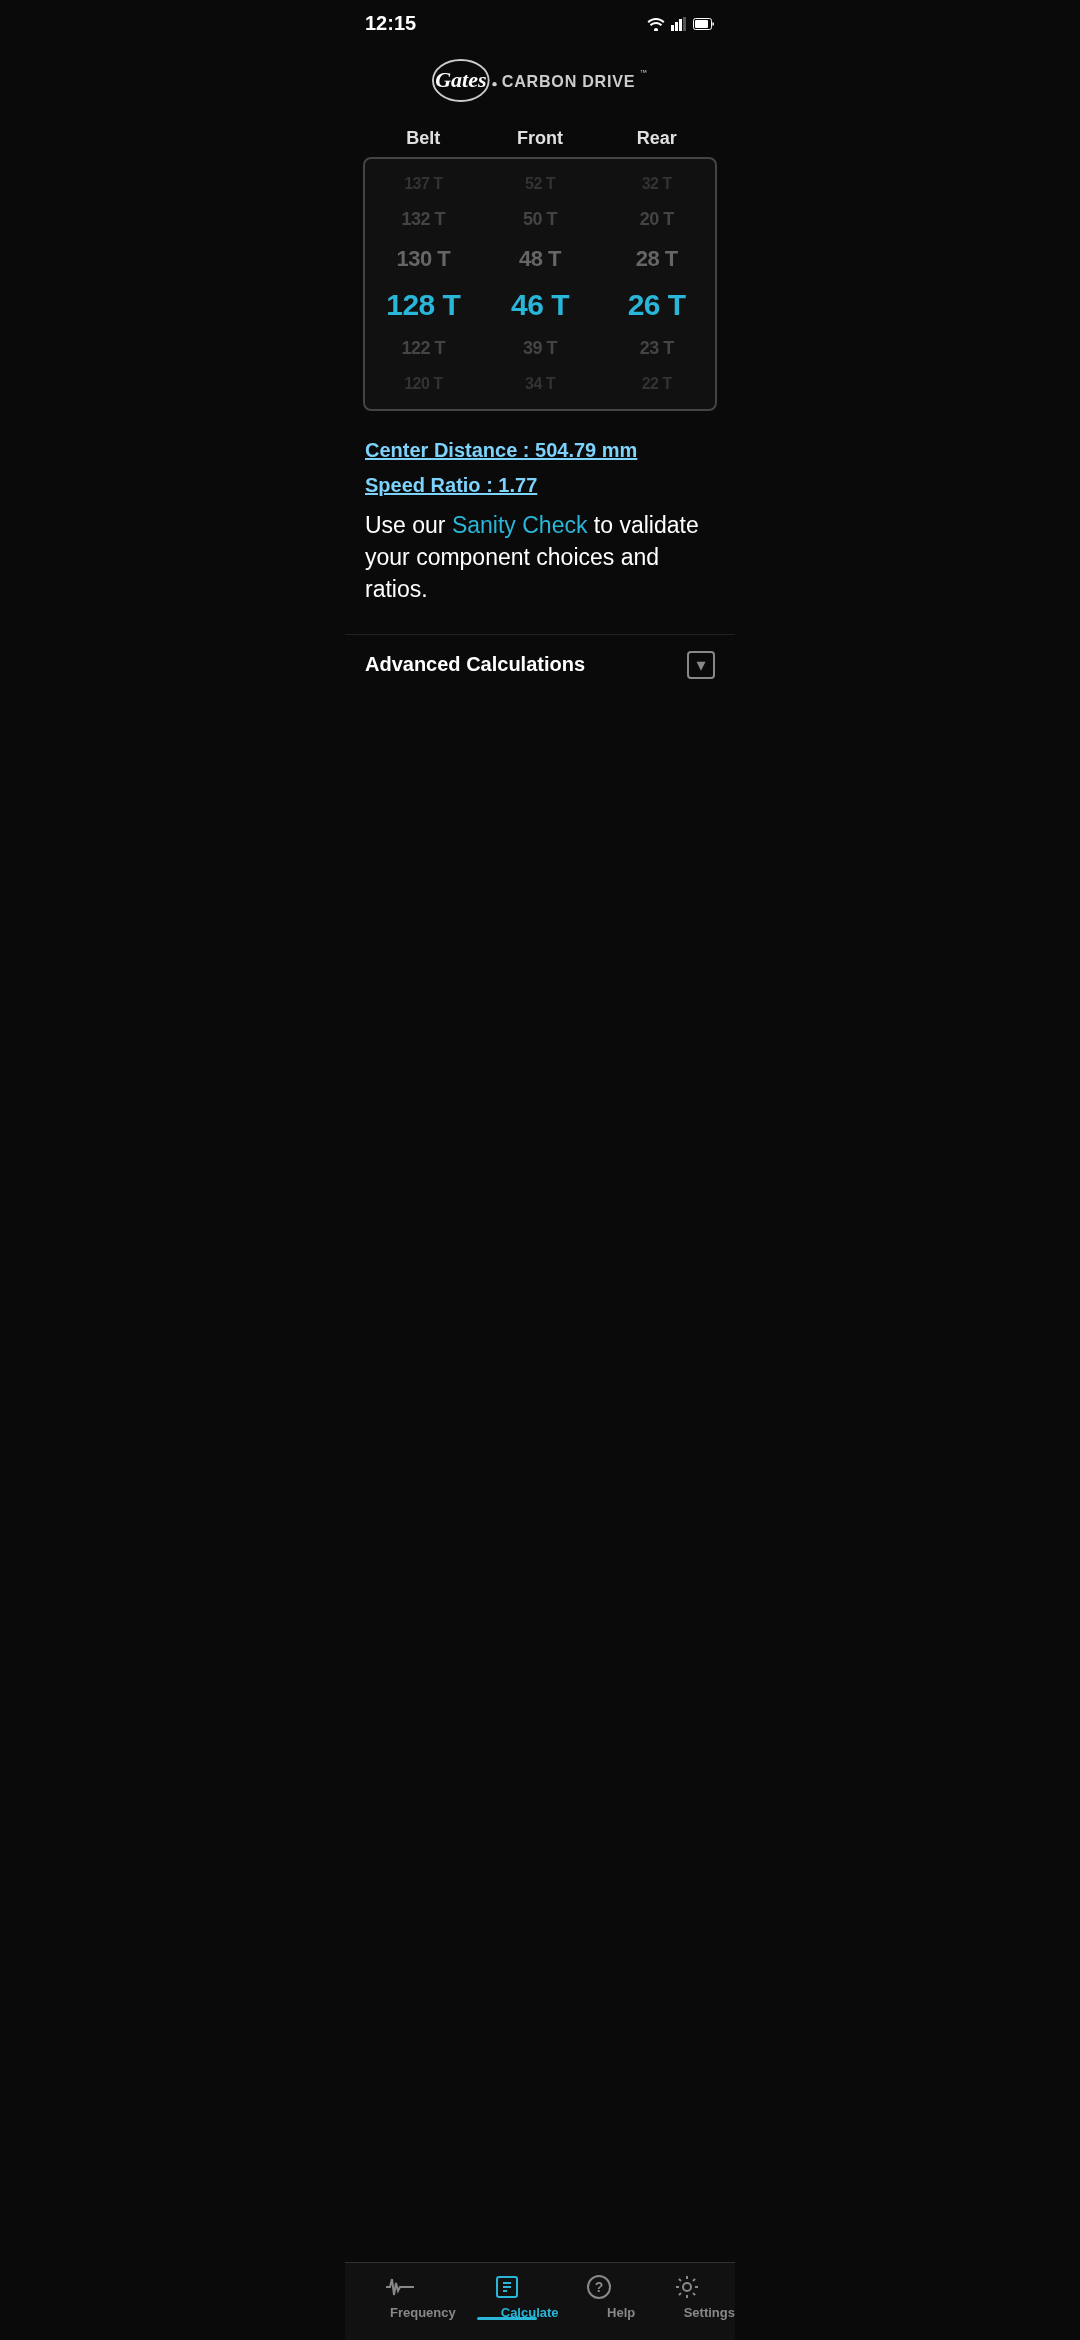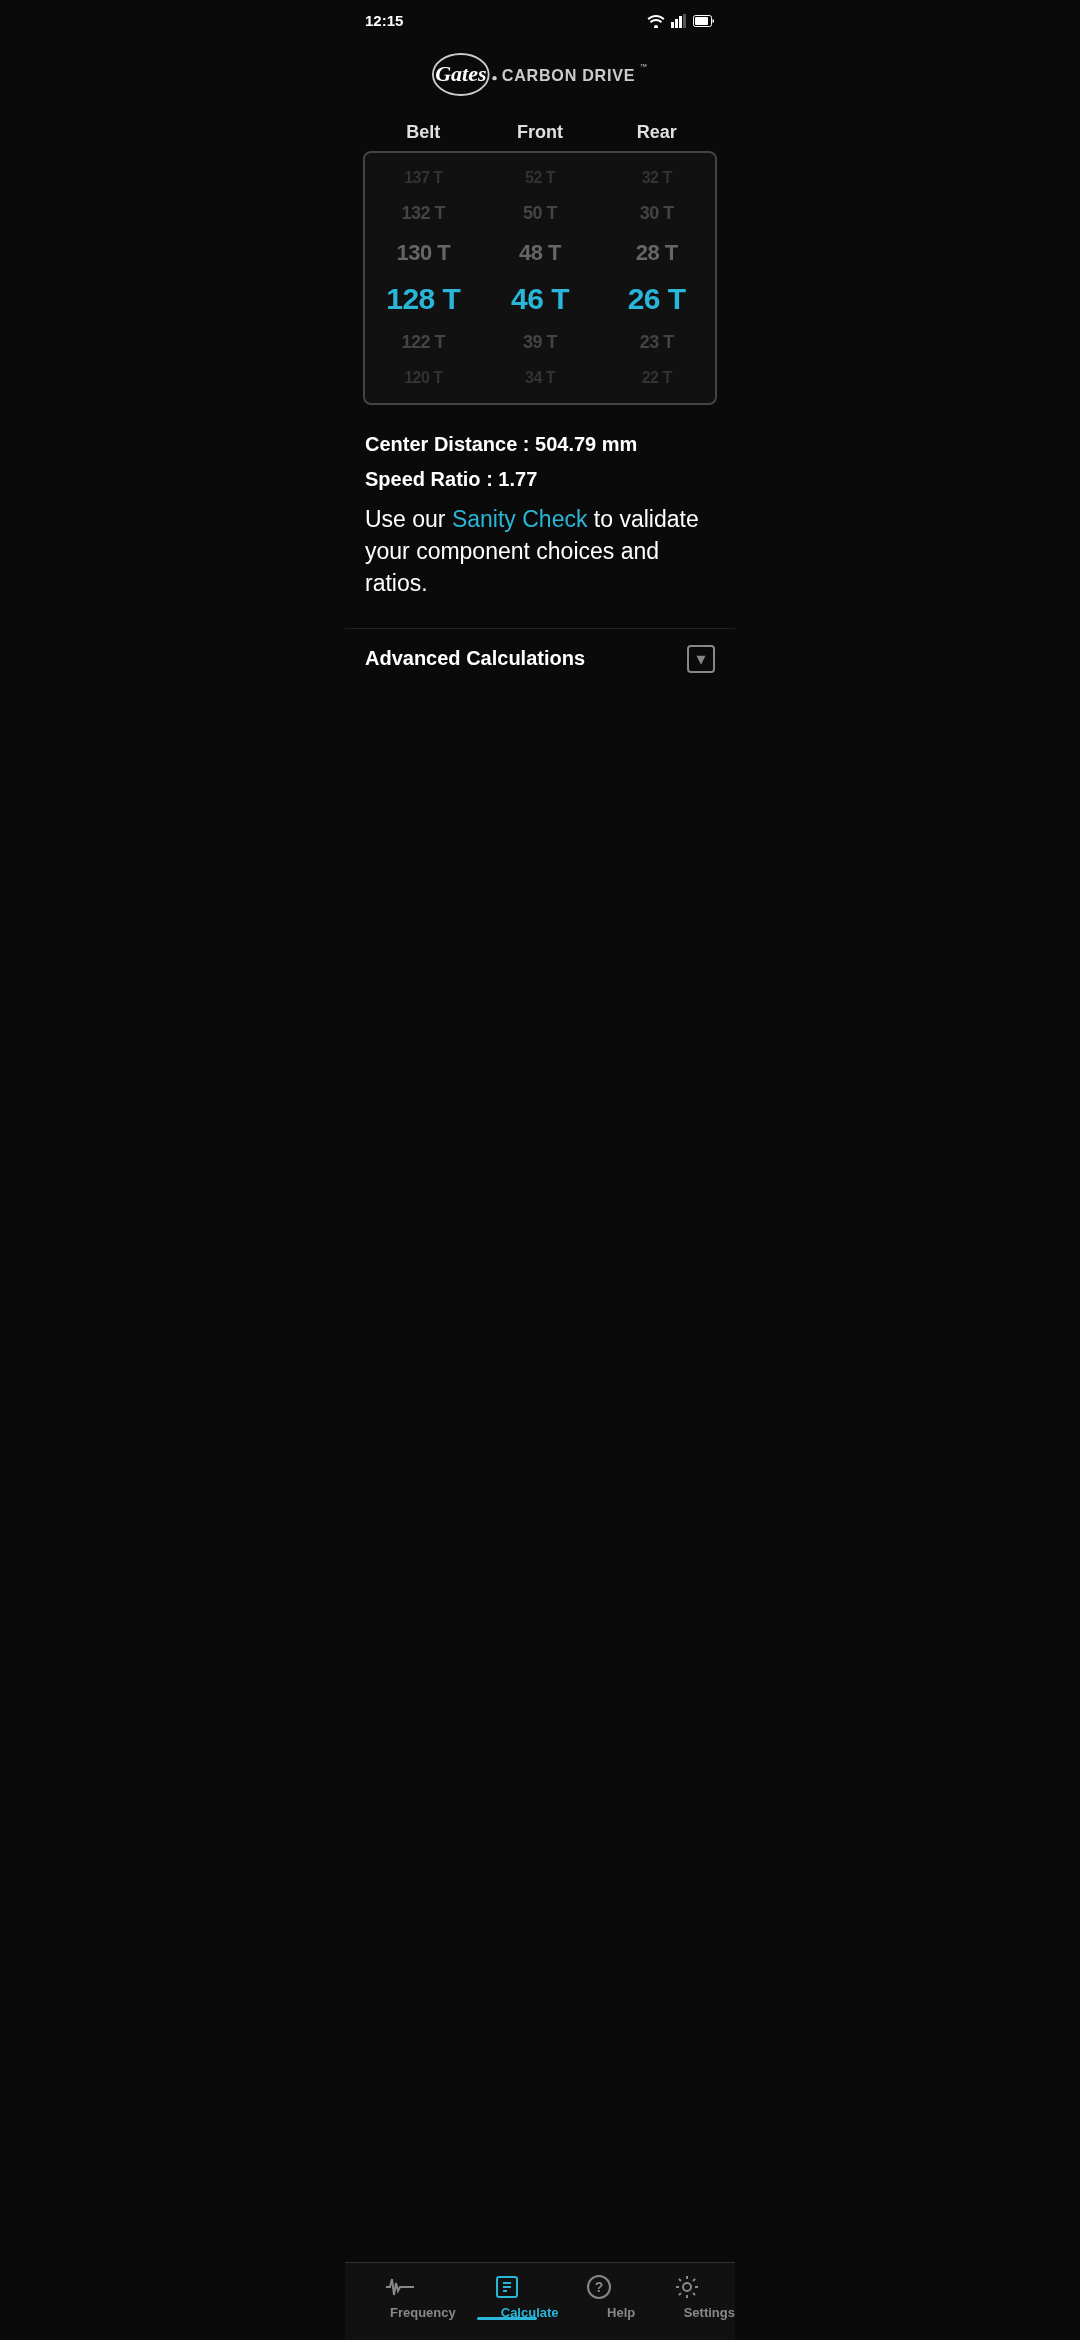--- a/index.html
+++ b/index.html
@@ -15,21 +15,21 @@
       overflow-x: hidden;
       position: relative;
     }
 
     
     .status-bar {
       display: flex;
       justify-content: space-between;
       align-items: center;
       padding: 12px 20px 8px;
-      font-size: 15px;
+      font-size: 20px;
       font-weight: 600;
     }
     .status-icons {
       display: flex;
       align-items: center;
       gap: 6px;
     }
 
     
     .logo-container {
@@ -110,22 +110,23 @@
     }
 
     
     .info-section {
       padding: 12px 20px;
     }
 
     .info-line {
       font-size: 20px;
       font-weight: 700;
-      color: #ffffff;
+      color: #7dd3fc;
       margin-bottom: 12px;
+      text-decoration: underline;
     }
 
     .sanity-text {
       font-size: 23px;
       font-weight: 400;
       color: #fff;
       line-height: 1.4;
       margin-bottom: 16px;
     }
 
@@ -282,21 +283,21 @@
   <div class="picker-box">
     <div class="picker-rows">
     <div class="picker-row far2">
           <div class="picker-cell">137 T</div>
           <div class="picker-cell">52 T</div>
           <div class="picker-cell">32 T</div>
         </div>
         <div class="picker-row far1">
           <div class="picker-cell">132 T</div>
           <div class="picker-cell">50 T</div>
-          <div class="picker-cell">30 T</div>
+          <div class="picker-cell">20 T</div>
         </div>
         <div class="picker-row near2">
           <div class="picker-cell">130 T</div>
           <div class="picker-cell">48 T</div>
           <div class="picker-cell">28 T</div>
         </div>
         <div class="picker-row selected">
           <div class="picker-cell">128 T</div>
           <div class="picker-cell">46 T</div>
           <div class="picker-cell">26 T</div>

